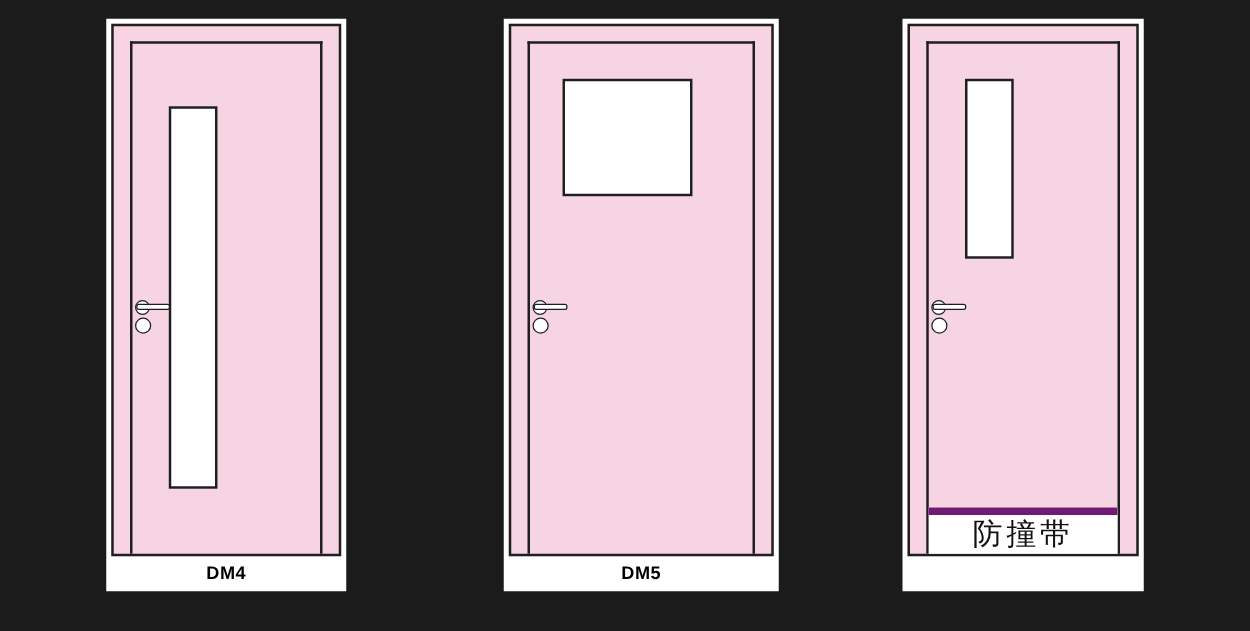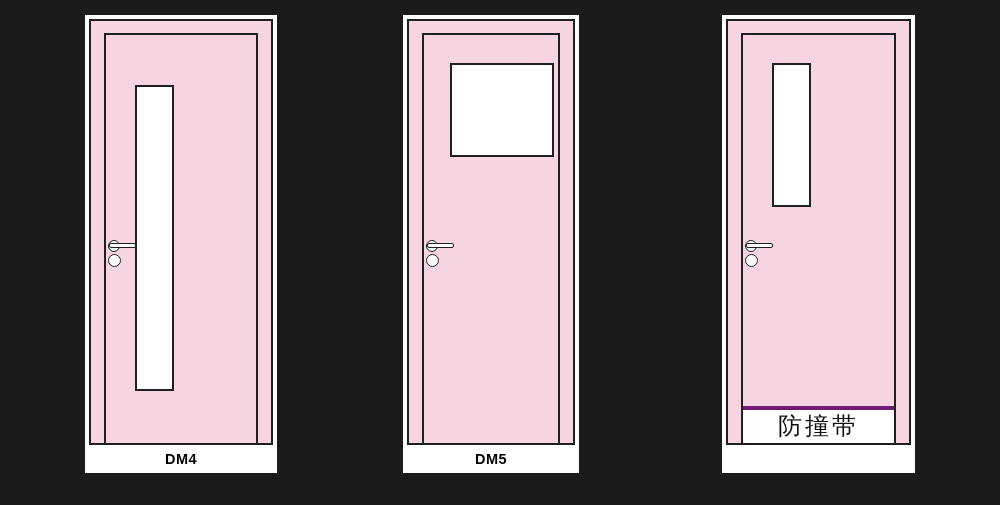--- a/index.html
+++ b/index.html
@@ -9,21 +9,21 @@
     background:#1b1b1c;
     overflow:hidden;
     font-family:"Liberation Sans", sans-serif;
   }
   
   .card{
     position:absolute;top:15px;height:458px;
     background:#ffffff;
   }
   .card.c1{left:85px;width:192px;}
-  .card.c2{left:403px;width:176px;}
+  .card.c2{left:403px;width:220px;}
   .card.c3{left:722px;width:193px;}
 
   
   .door{
     position:absolute;left:4px;right:4px;top:4px;height:426px;
     box-sizing:border-box;
     background:#f7d4e2;
     border:2px solid #1f1f23;
   }
   
@@ -61,21 +61,21 @@
     position:absolute;left:17px;top:233px;width:13px;height:13px;
     box-sizing:border-box;background:#ffffff;
     border:1.5px solid #1f1f23;border-radius:50%;
   }
 
   
   .bumper{
     position:absolute;left:0;right:0;bottom:0;height:37px;
     box-sizing:border-box;
     background:#ffffff;
-    border-top:4px solid #701a75;
+    border-top:6px solid #701a75;
     display:flex;align-items:center;justify-content:center;
     font-family:"DejaVu Serif","Liberation Serif",serif;
     font-size:24px;color:#111111;
     letter-spacing:3px;
     line-height:35px;
   }
 
   
   .label{
     position:absolute;left:0;right:0;bottom:0;height:28px;

